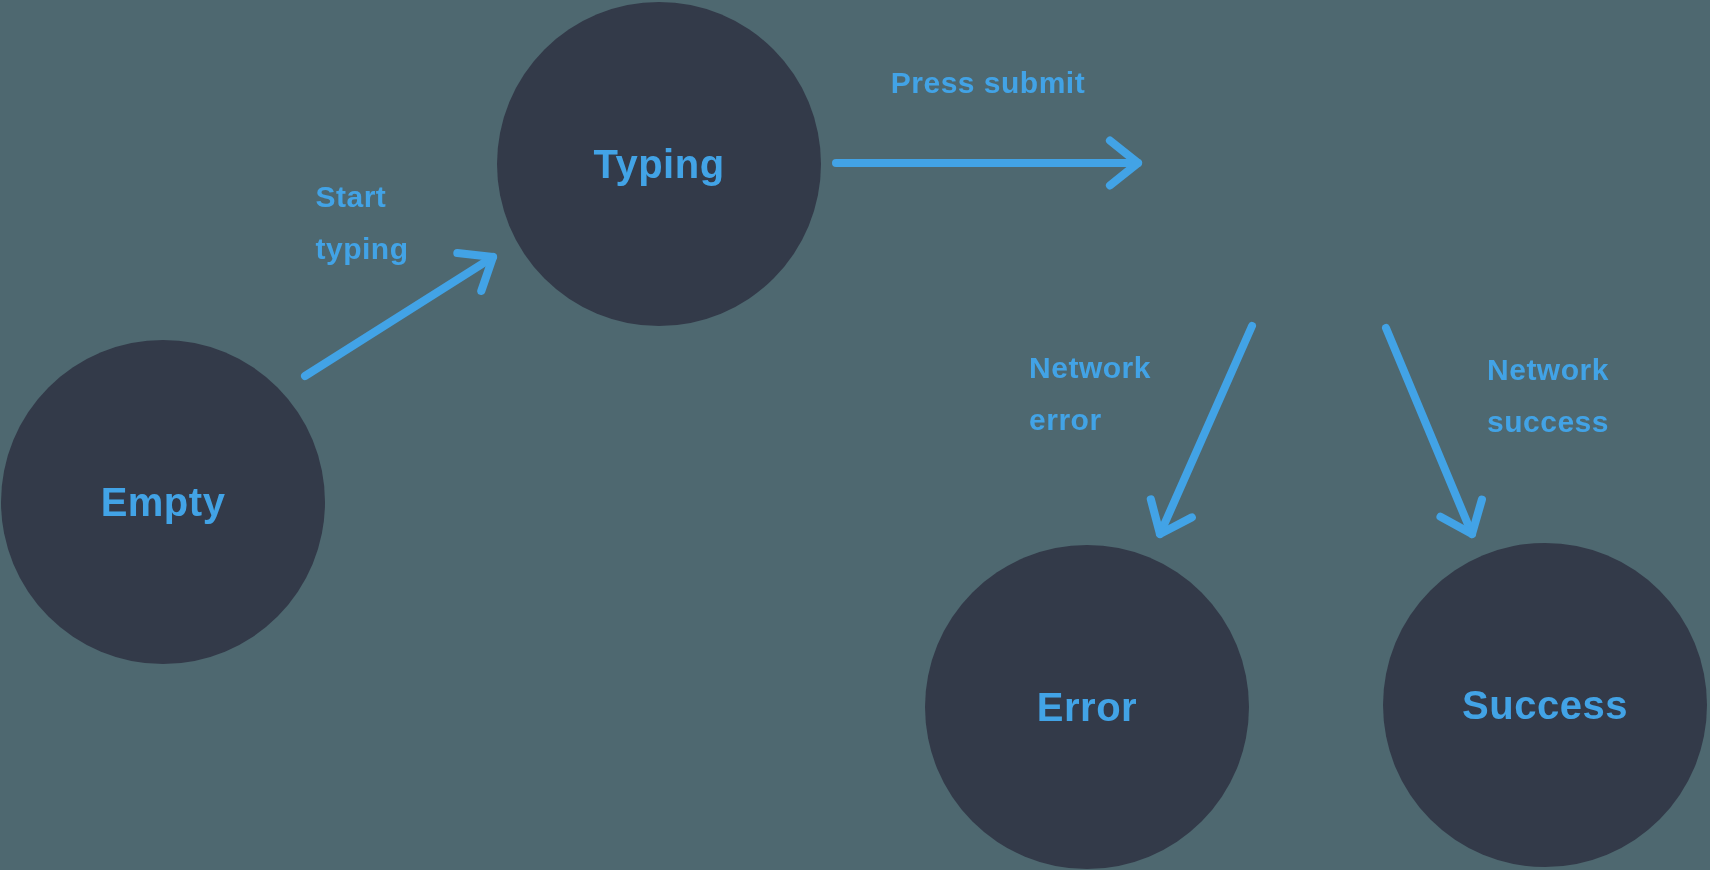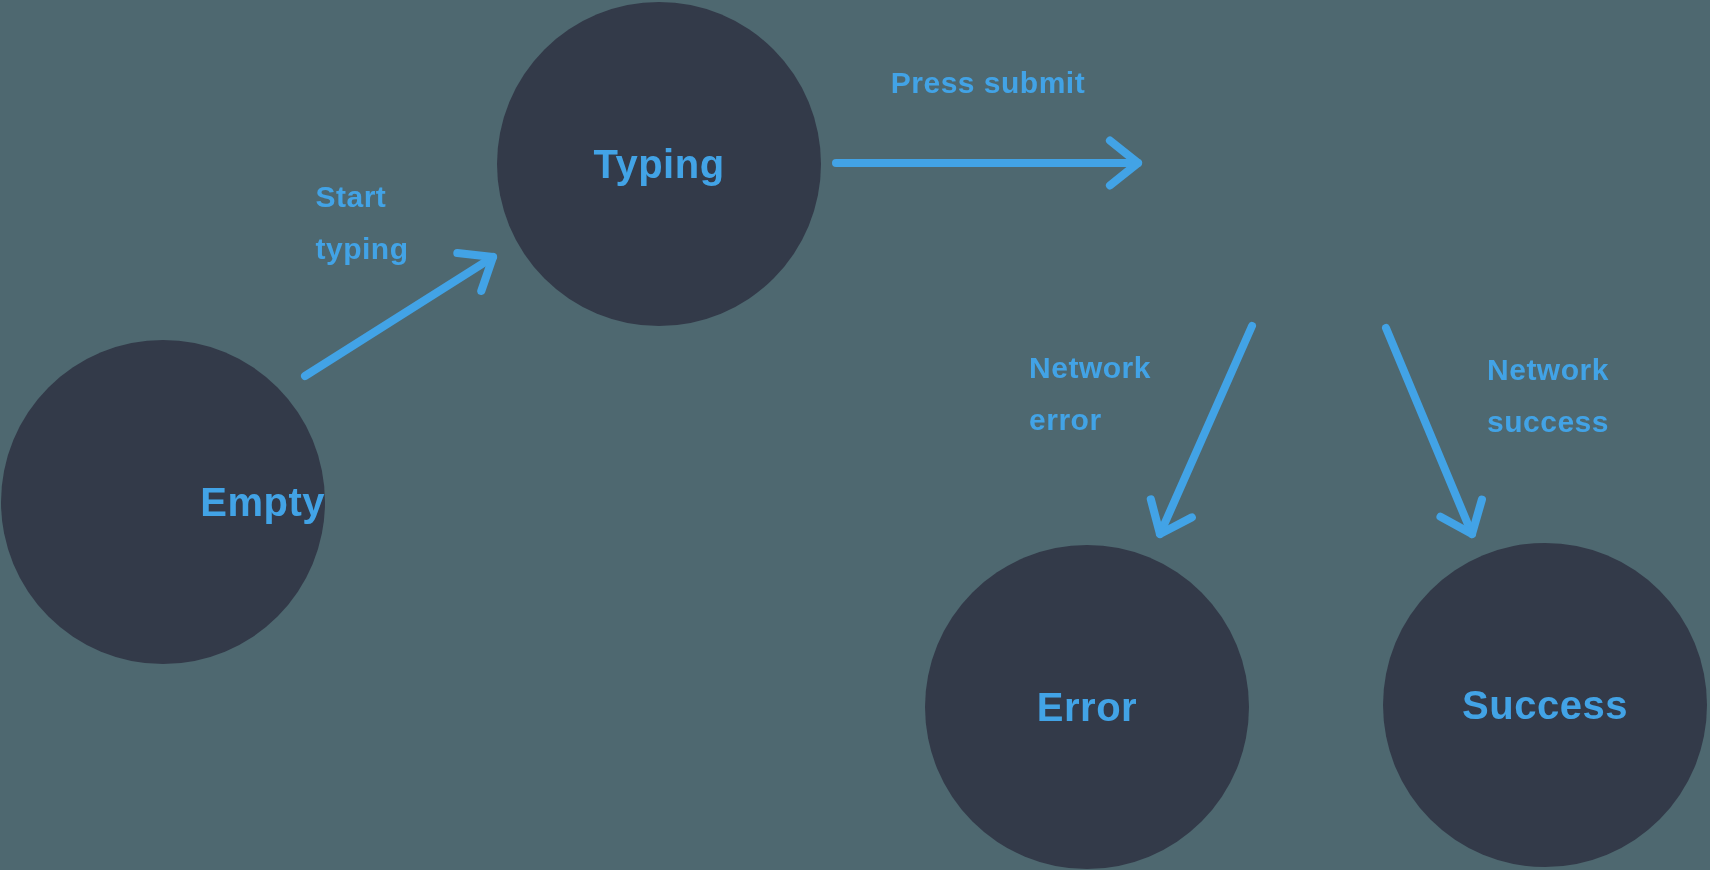--- a/index.html
+++ b/index.html
@@ -59,21 +59,21 @@
     letter-spacing: 0.5px;
     line-height: 52px;
     text-align: left;
     white-space: pre-line;
   }
   .lbl-start-typing   { left: 326px;  top: 171px; margin-left: 36px; }
   .lbl-press-submit   { left: 988px;  top: 57px;  }
   .lbl-network-error  { left: 1090px; top: 342px; }
   .lbl-network-success{ left: 1548px; top: 344px; }
 
-  .state-empty      { left: 1px;    top: 340px; justify-content: flex-end; }
+  .state-empty      { left: 1px;    top: 340px; }
   .state-typing     { left: 497px;  top: 2px;   }
   .state-submitting { left: 1166px; top: 2px;   }
   .state-error      { left: 925px;  top: 545px; }
   .state-success    { left: 1383px; top: 543px; }
 </style>
 </head>
 <body>
 
 <div class="stage">
 

